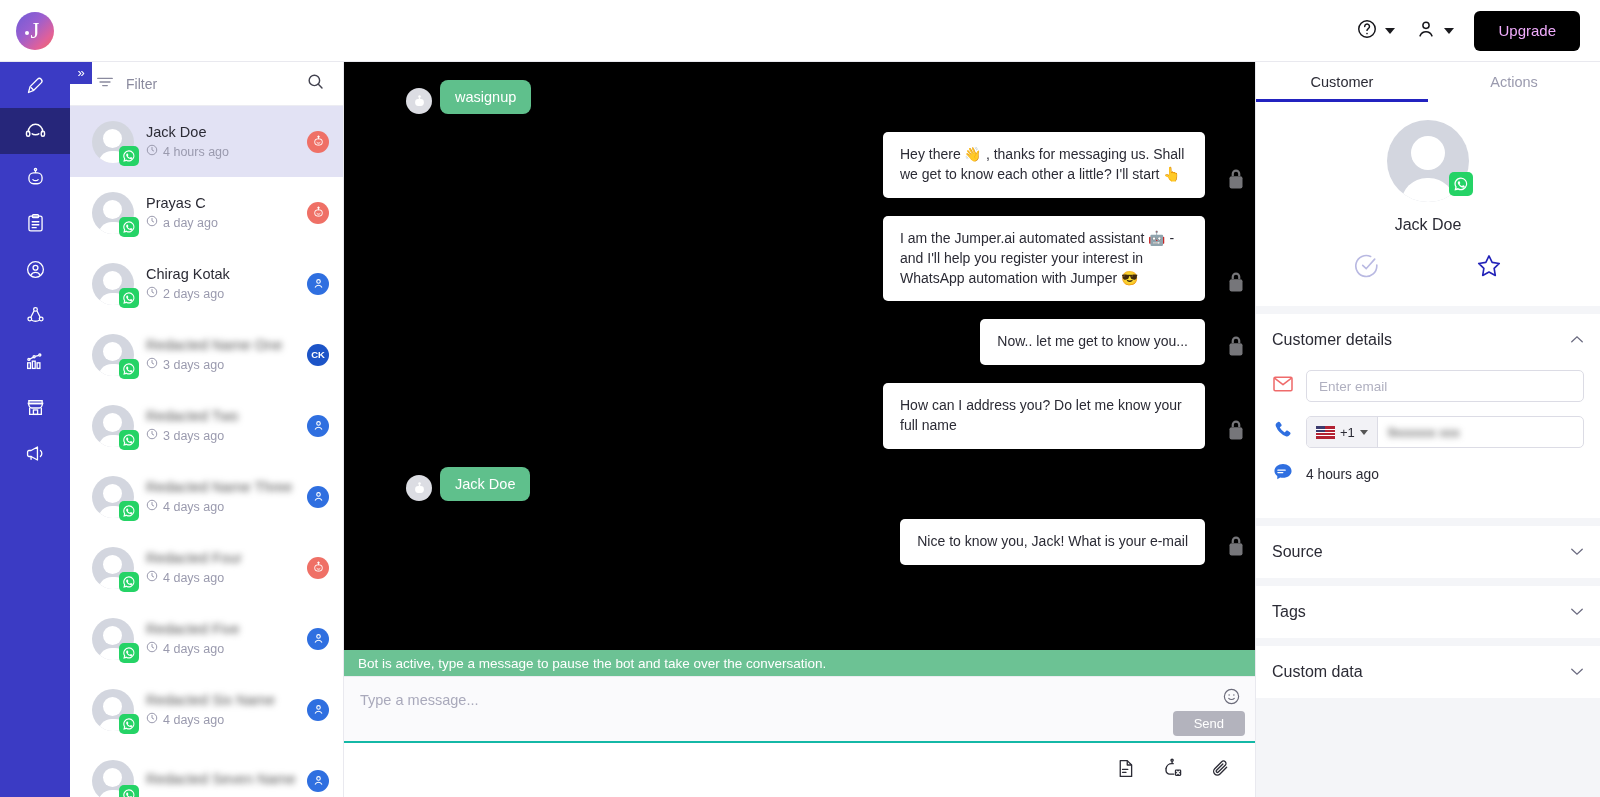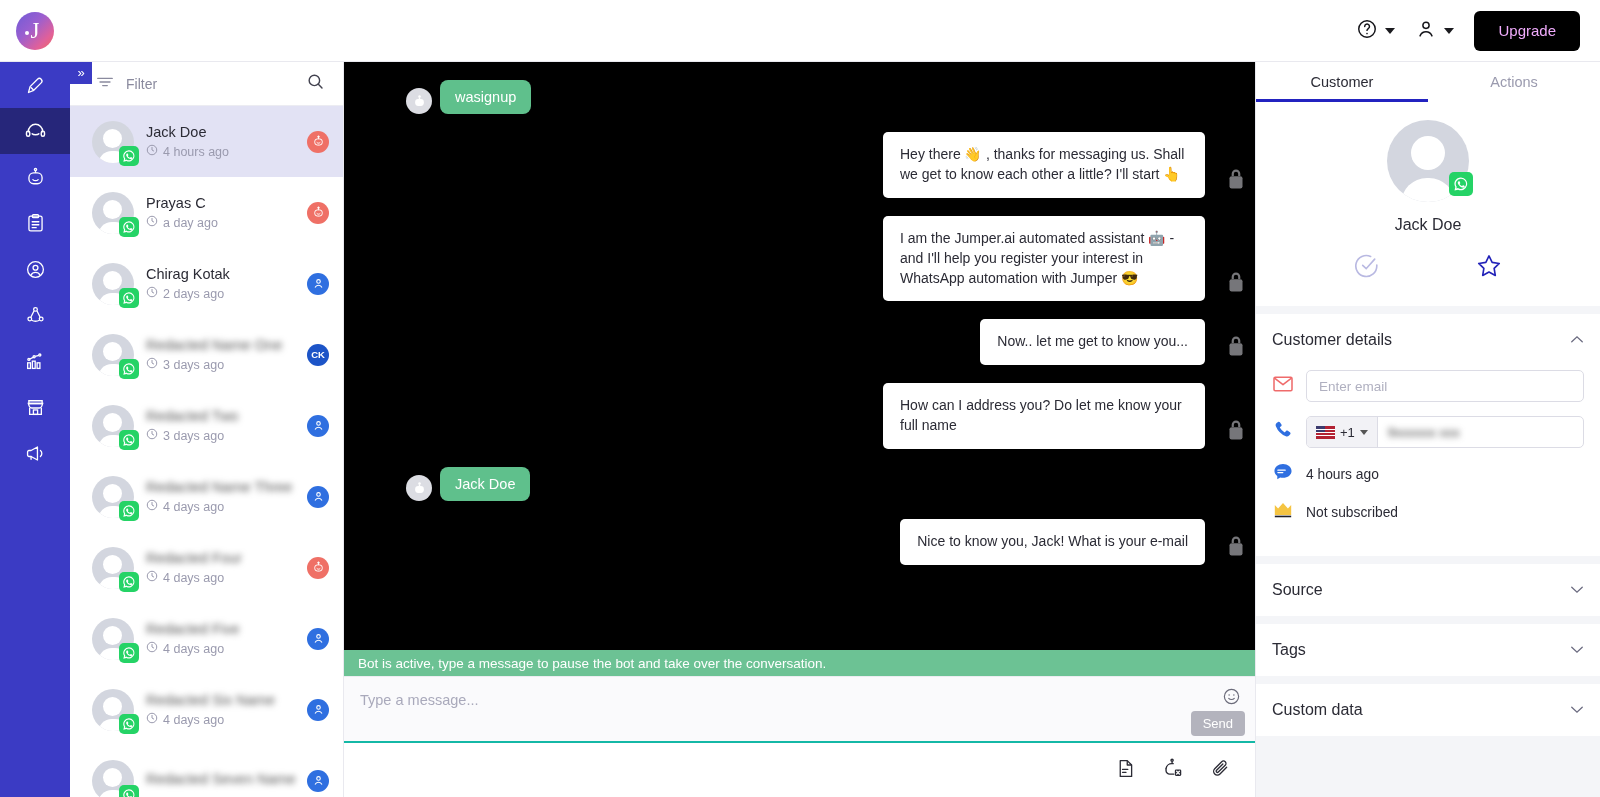--- a/index.html
+++ b/index.html
@@ -140,21 +140,21 @@
     height: 67px; position: relative; padding: 14px 16px;
   }
   .composer-input {
     border: none; background: transparent; outline: none; width: 800px;
     font-size: 14.5px; color: #2b2b35; font-family: "Liberation Sans", sans-serif;
   }
   .composer-input::placeholder { color: #a9a9bb; }
   .emoji-btn { position: absolute; right: 14px; top: 10px; cursor: pointer; }
   .send-btn {
     position: absolute; right: 10px; bottom: 5px; background: #b3b3bd; color: #fff;
-    border: none; border-radius: 4px; padding: 5px 12px; font-size: 13px; cursor: pointer;
+    border: none; border-radius: 4px; padding: 5px 21px; font-size: 13px; cursor: pointer;
     font-family: "Liberation Sans", sans-serif;
   }
   .toolrow {
     height: 54px; background: #fff; display: flex; align-items: center;
     justify-content: flex-end; gap: 26px; padding-right: 24px;
   }
   .toolrow .t { cursor: pointer; }
 
   
   .rightpanel {
@@ -797,29 +797,20 @@
       <div class="d-row">
         <span>
           <svg width="22" height="20" viewBox="0 0 24 22" fill="#2f6fe0">
             <path d="M12 2.2c-5.2 0-9.4 3.4-9.4 7.6 0 2.2 1.2 4.2 3.1 5.6V19l3.2-2a11 11 0 003.1.4c5.2 0 9.4-3.4 9.4-7.6S17.2 2.2 12 2.2z"></path>
             <path d="M6.4 9h8" stroke="#fff" stroke-width="1.4" stroke-linecap="round"></path>
             <path d="M6.4 11.6h5.4" stroke="#fff" stroke-width="1.4" stroke-linecap="round"></path>
           </svg>
         </span>
         <span class="d-text">4 hours ago</span>
       </div>
-      <div class="d-row">
-        <span>
-          <svg width="22" height="20" viewBox="0 0 24 22" fill="none">
-            <path d="M3 5.4l3.6 4L12 3.4l5.4 6 3.6-4v11.2H3z" fill="#f5c442"></path>
-            <rect x="3" y="17.2" width="18" height="1.8" fill="#1f1f28"></rect>
-          </svg>
-        </span>
-        <span class="d-text">Not subscribed</span>
-      </div>
     </div>
   </div>
 
   <div class="section">
     <div class="section-head">
       <span>Source</span>
       <span class="chev">
         <svg width="14" height="9" viewBox="0 0 16 10" fill="none" stroke="#6b6b80" stroke-width="1.5" stroke-linecap="round">
             <path d="M2 2.5L8 8l6-5.5"></path>
           </svg>

